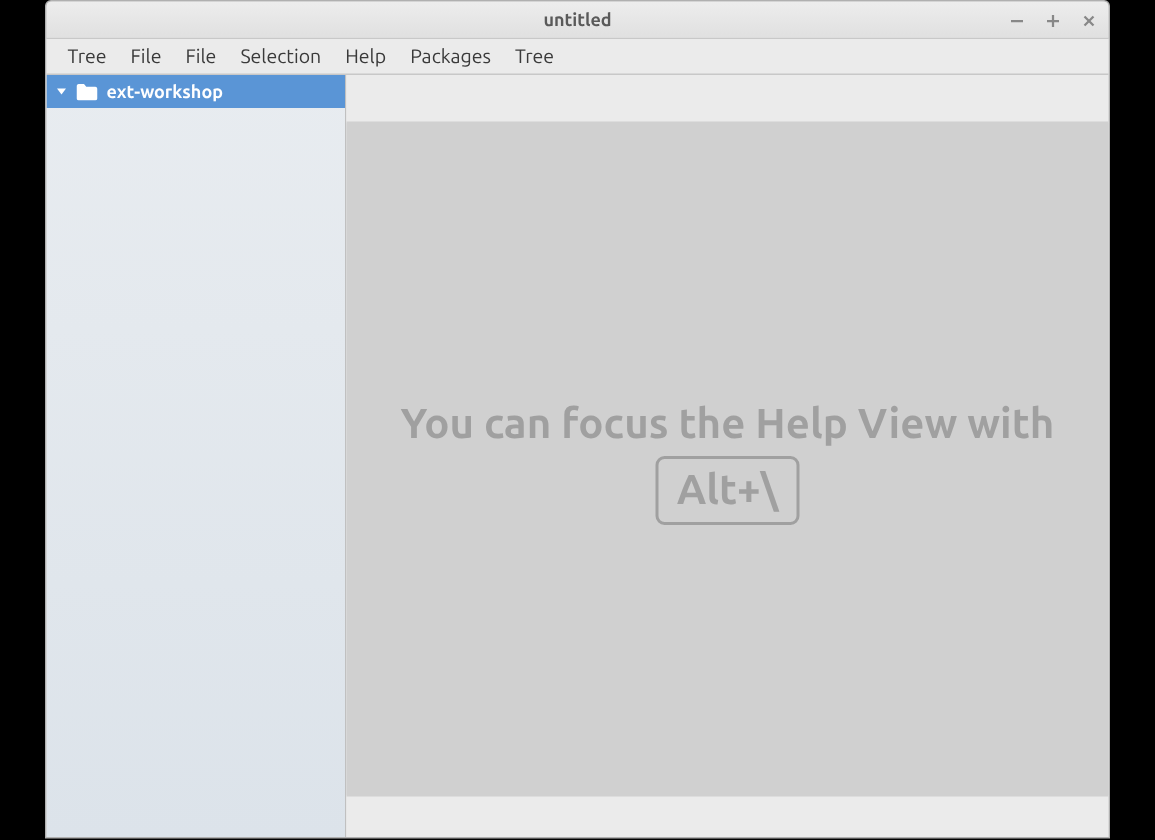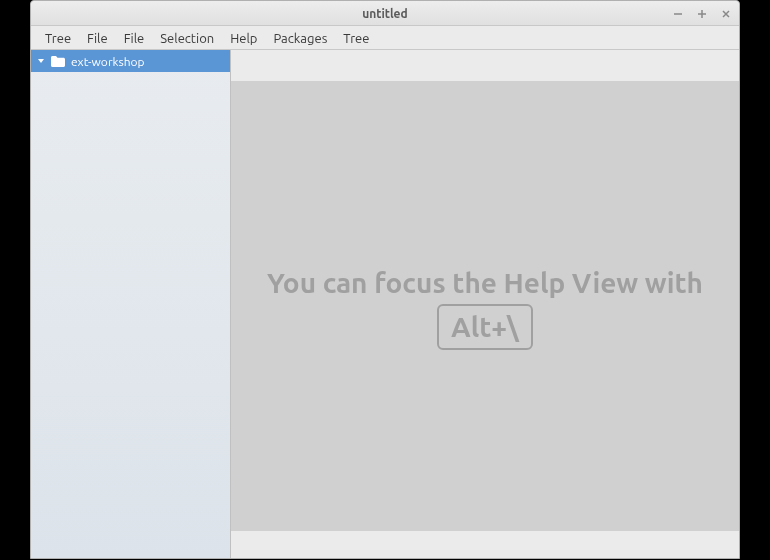--- a/index.html
+++ b/index.html
@@ -92,20 +92,21 @@
     .tree-row {
       height: 22px;
       display: flex;
       align-items: center;
       padding: 0 6px;
       gap: 6px;
       font-size: 12px;
       color: #fff;
       background: #5a95d6;
       cursor: pointer;
+      font-weight: bold;
     }
     .chevron {
       width: 8px;
       height: 8px;
       display: flex;
       align-items: center;
       justify-content: center;
       color: #fff;
     }
     .folder-icon {

